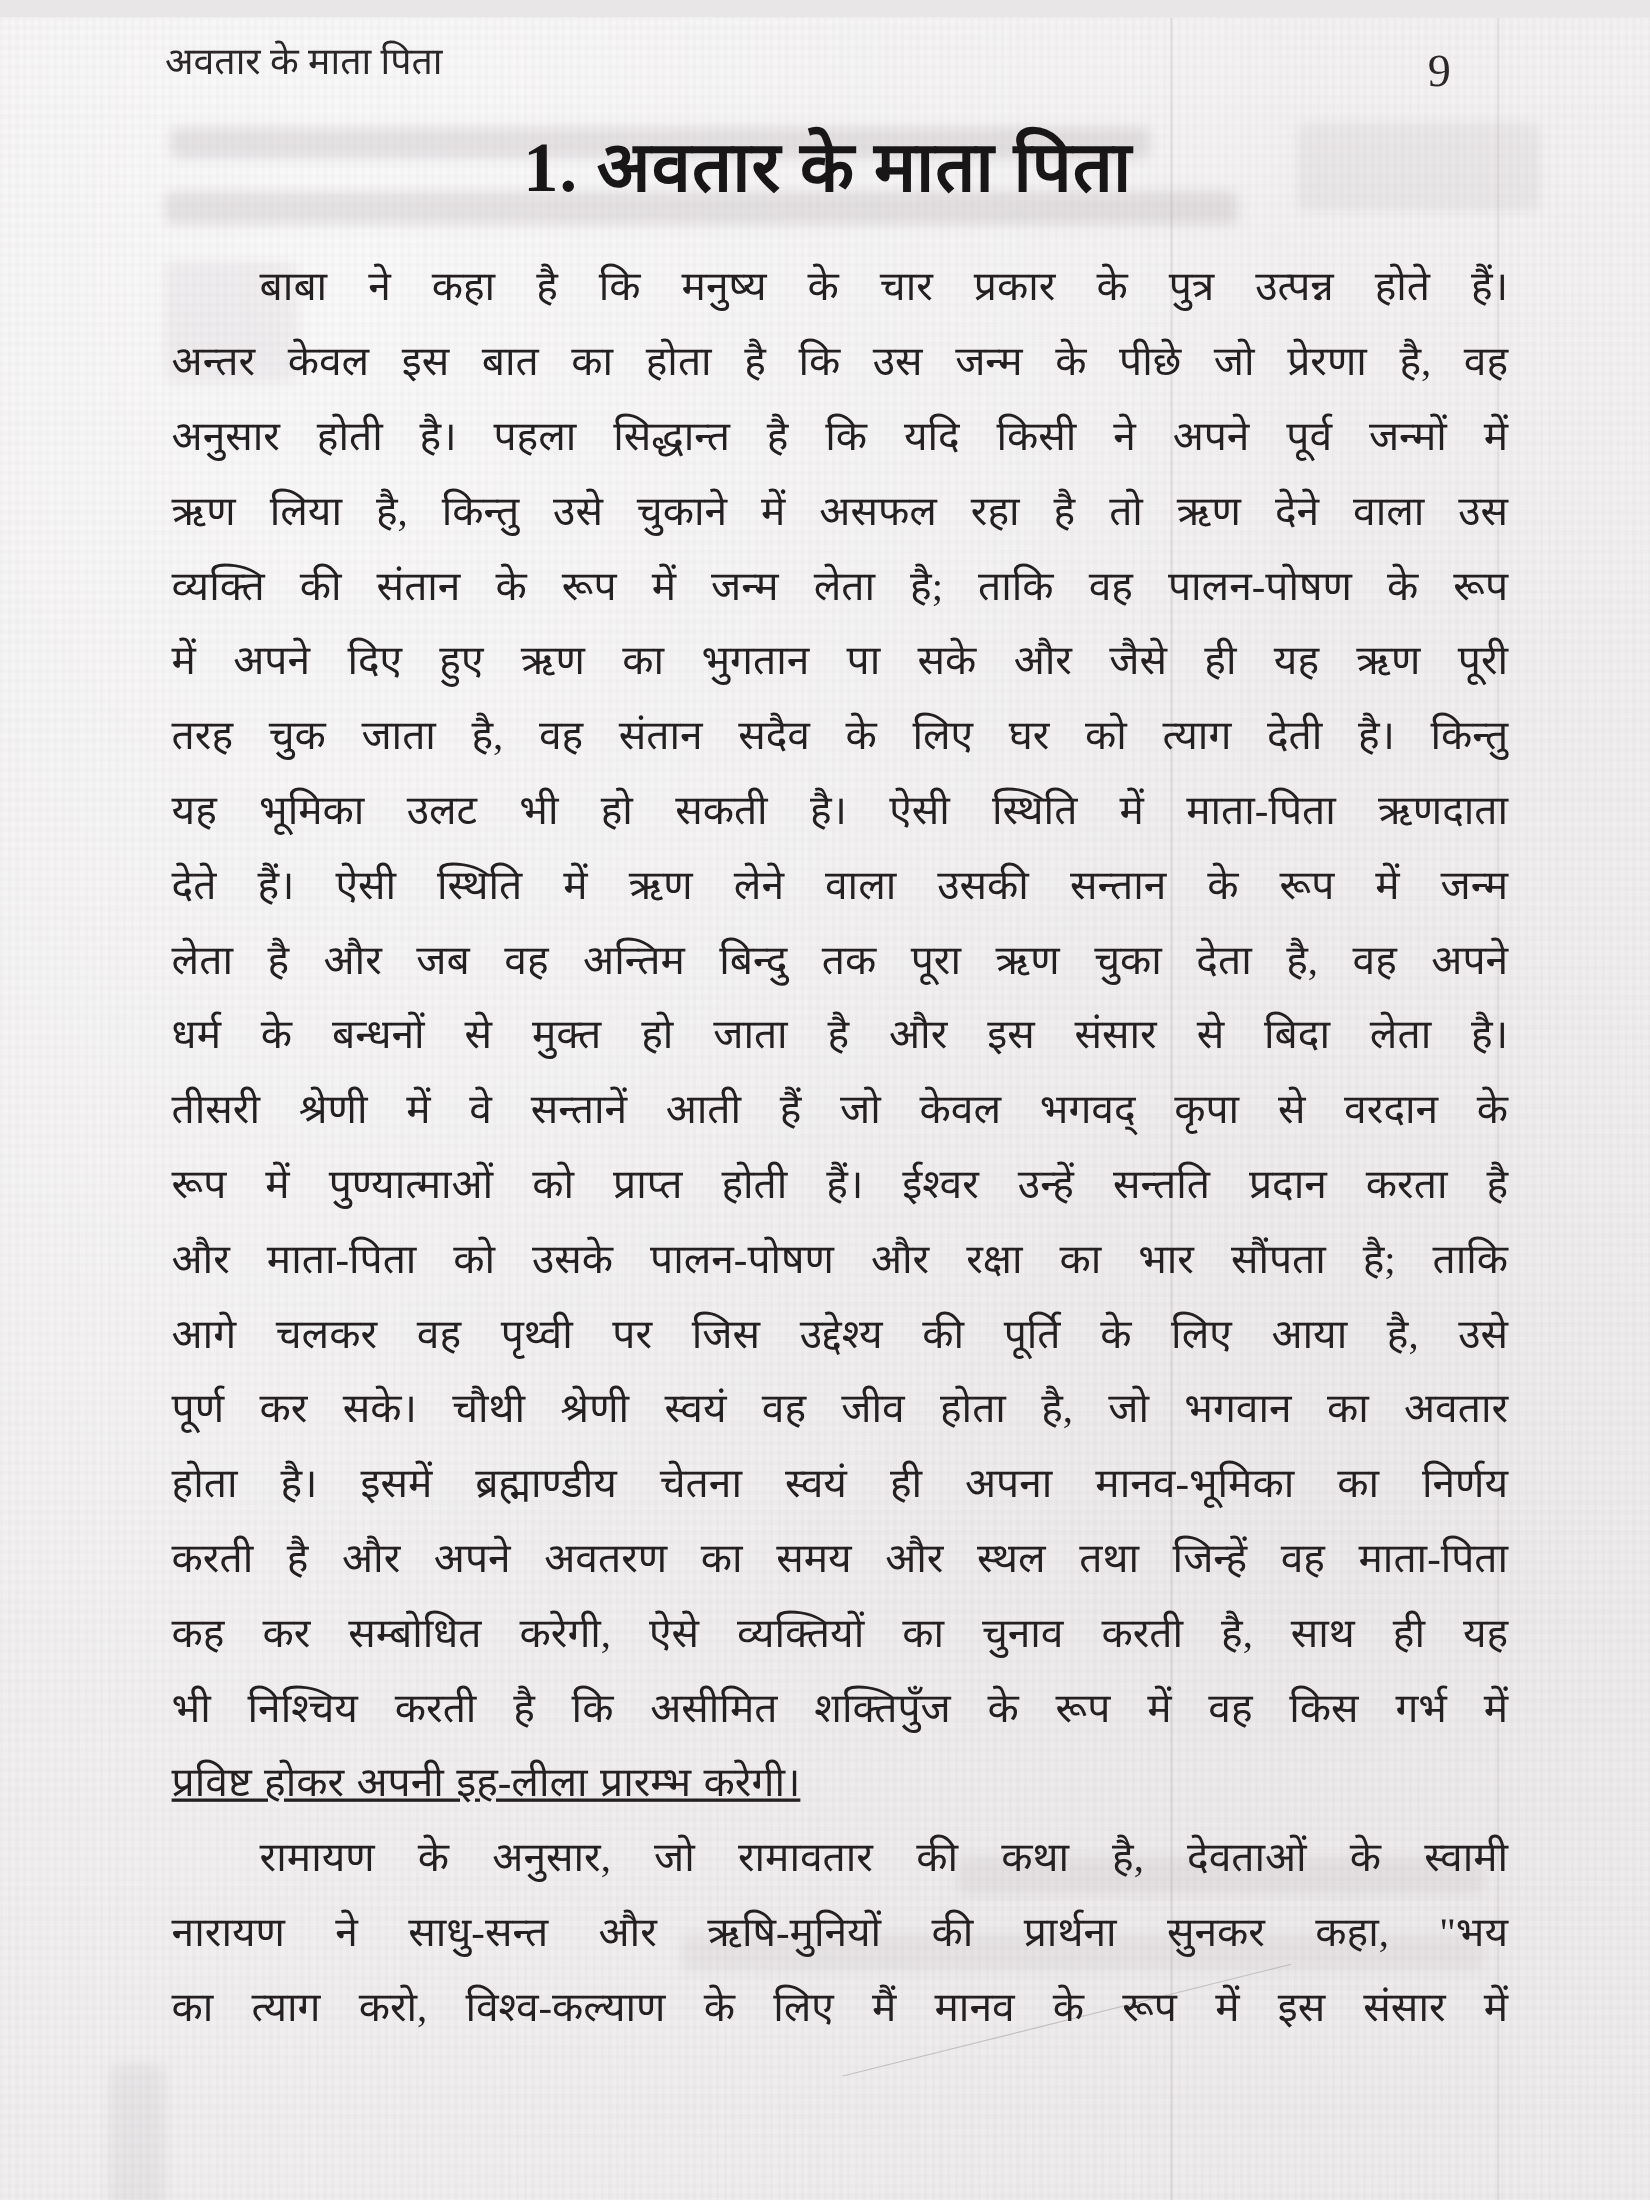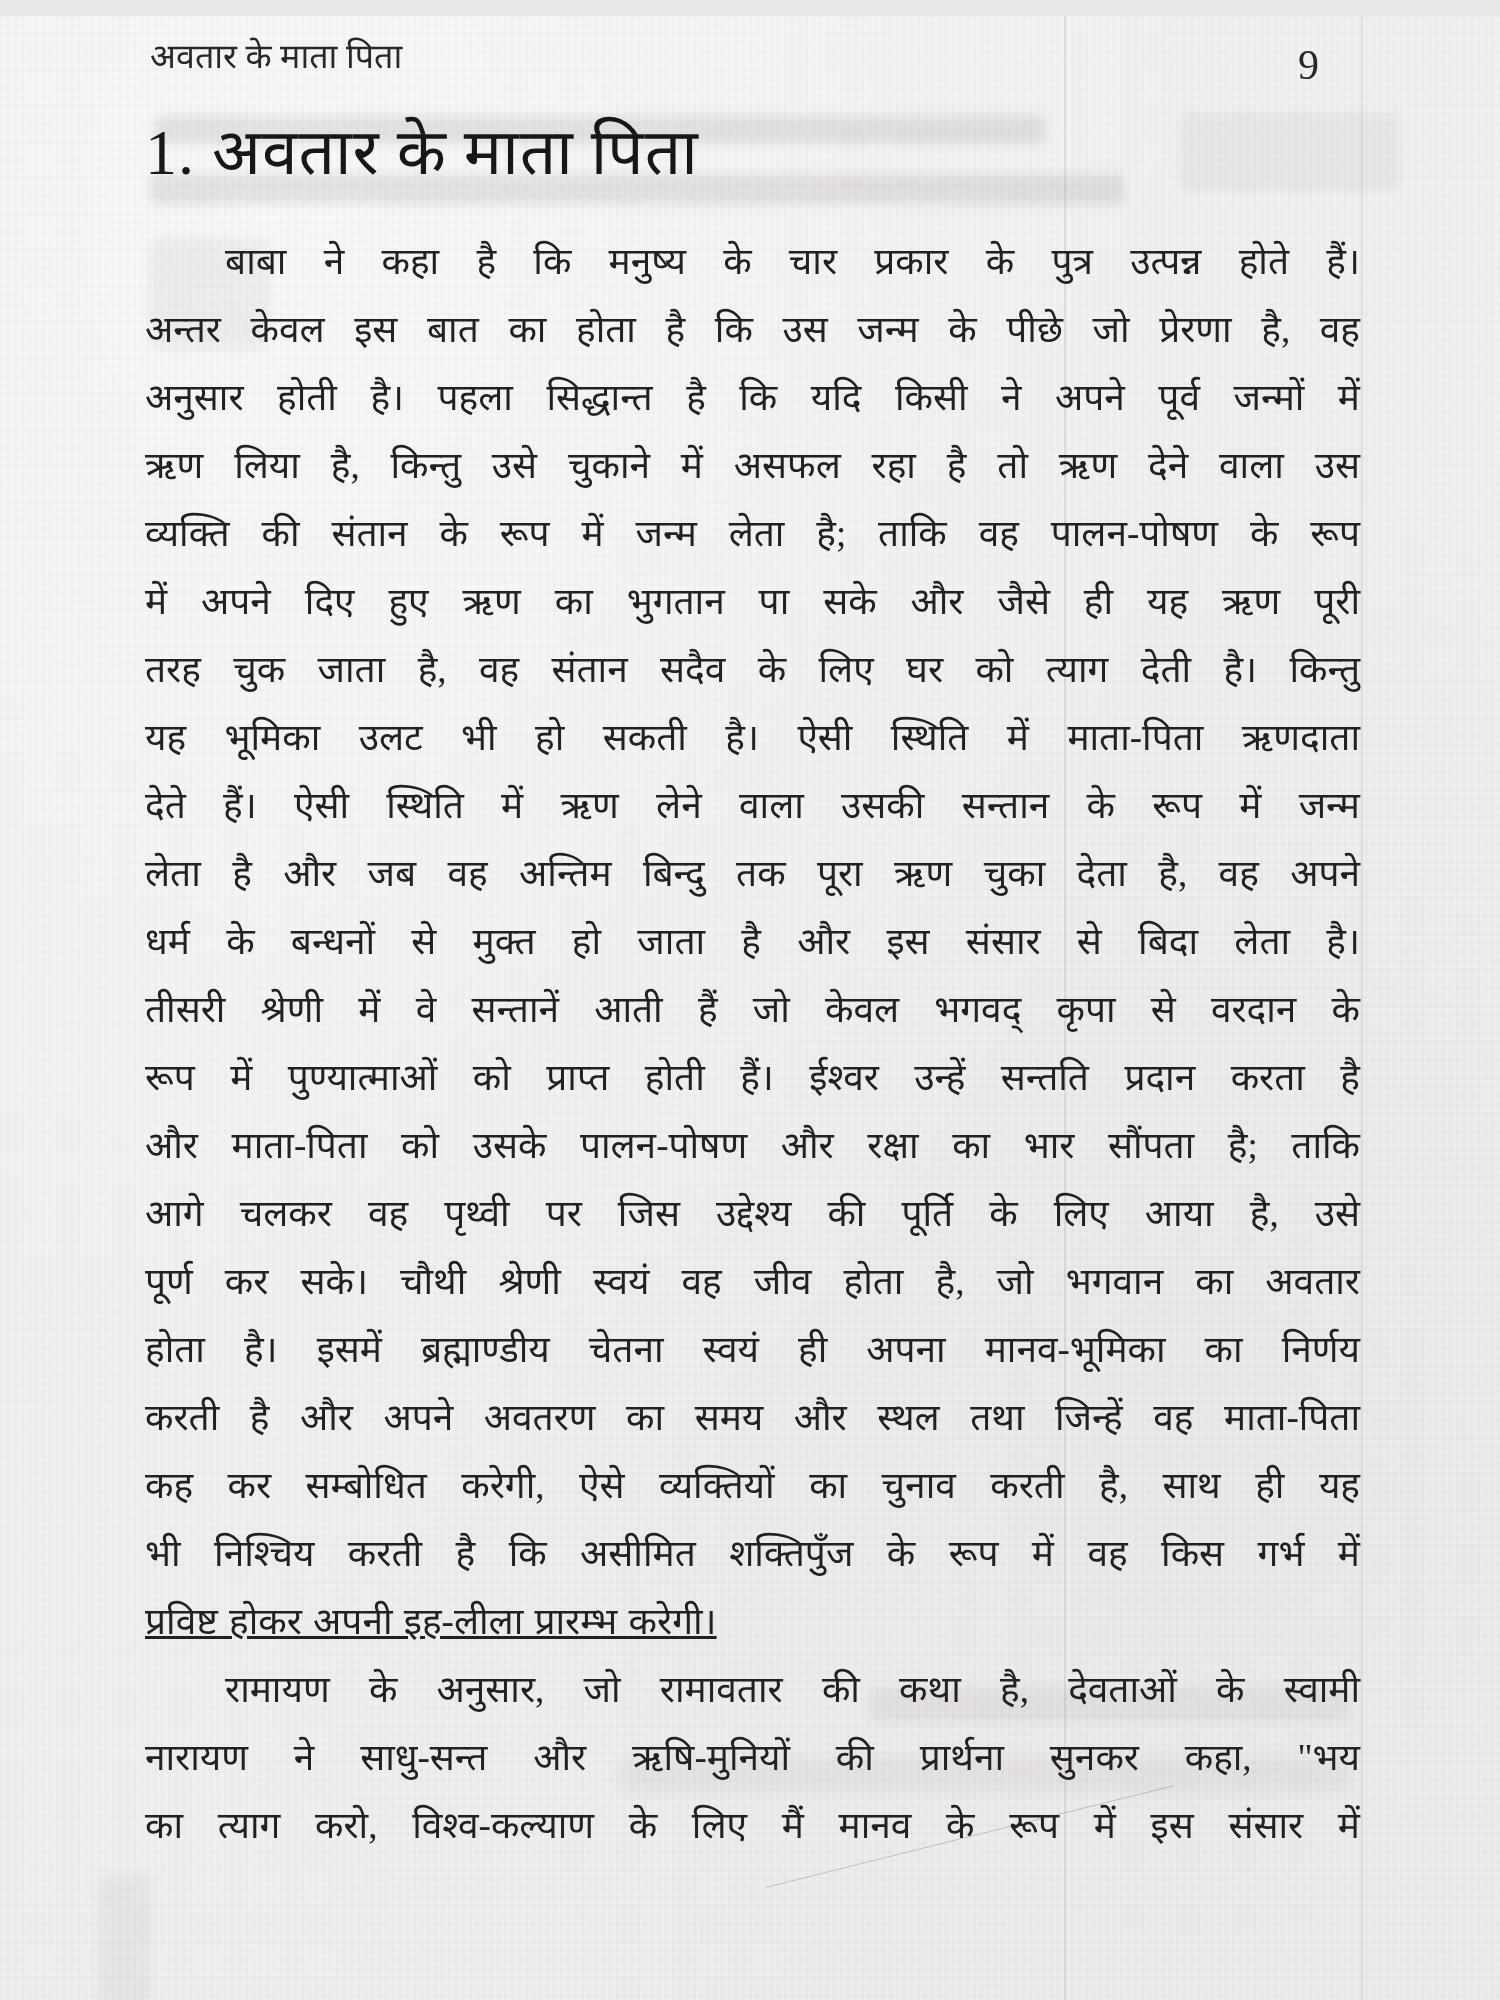--- a/index.html
+++ b/index.html
@@ -34,29 +34,29 @@
   }
   .page-number {
     position:absolute; top:26px; left:1298px;
     font-size:42px; line-height:46px;
     color:#2b2728;
   }
 
   
   .chapter-title {
     position:absolute; top:98px; left:145px; width:1215px;
-    margin:0; text-align:left;
-    font-size:64px; line-height:78px; font-weight:normal;
+    margin:0; text-align:center;
+    font-size:64px; line-height:78px; font-weight:bold;
     letter-spacing:1px;
     color:#191617;
   }
 
   
   .body-text {
-    position:absolute; top:212px; left:145px; width:1215px;
+    position:absolute; top:212px; left:156px; width:1215px;
   }
   .line {
     width:1215px; height:68px;
     font-size:37px; line-height:68px;
     word-spacing:2px;
     text-align:justify;
     text-align-last:justify;
     white-space:normal;
     color:#242021;
   }

